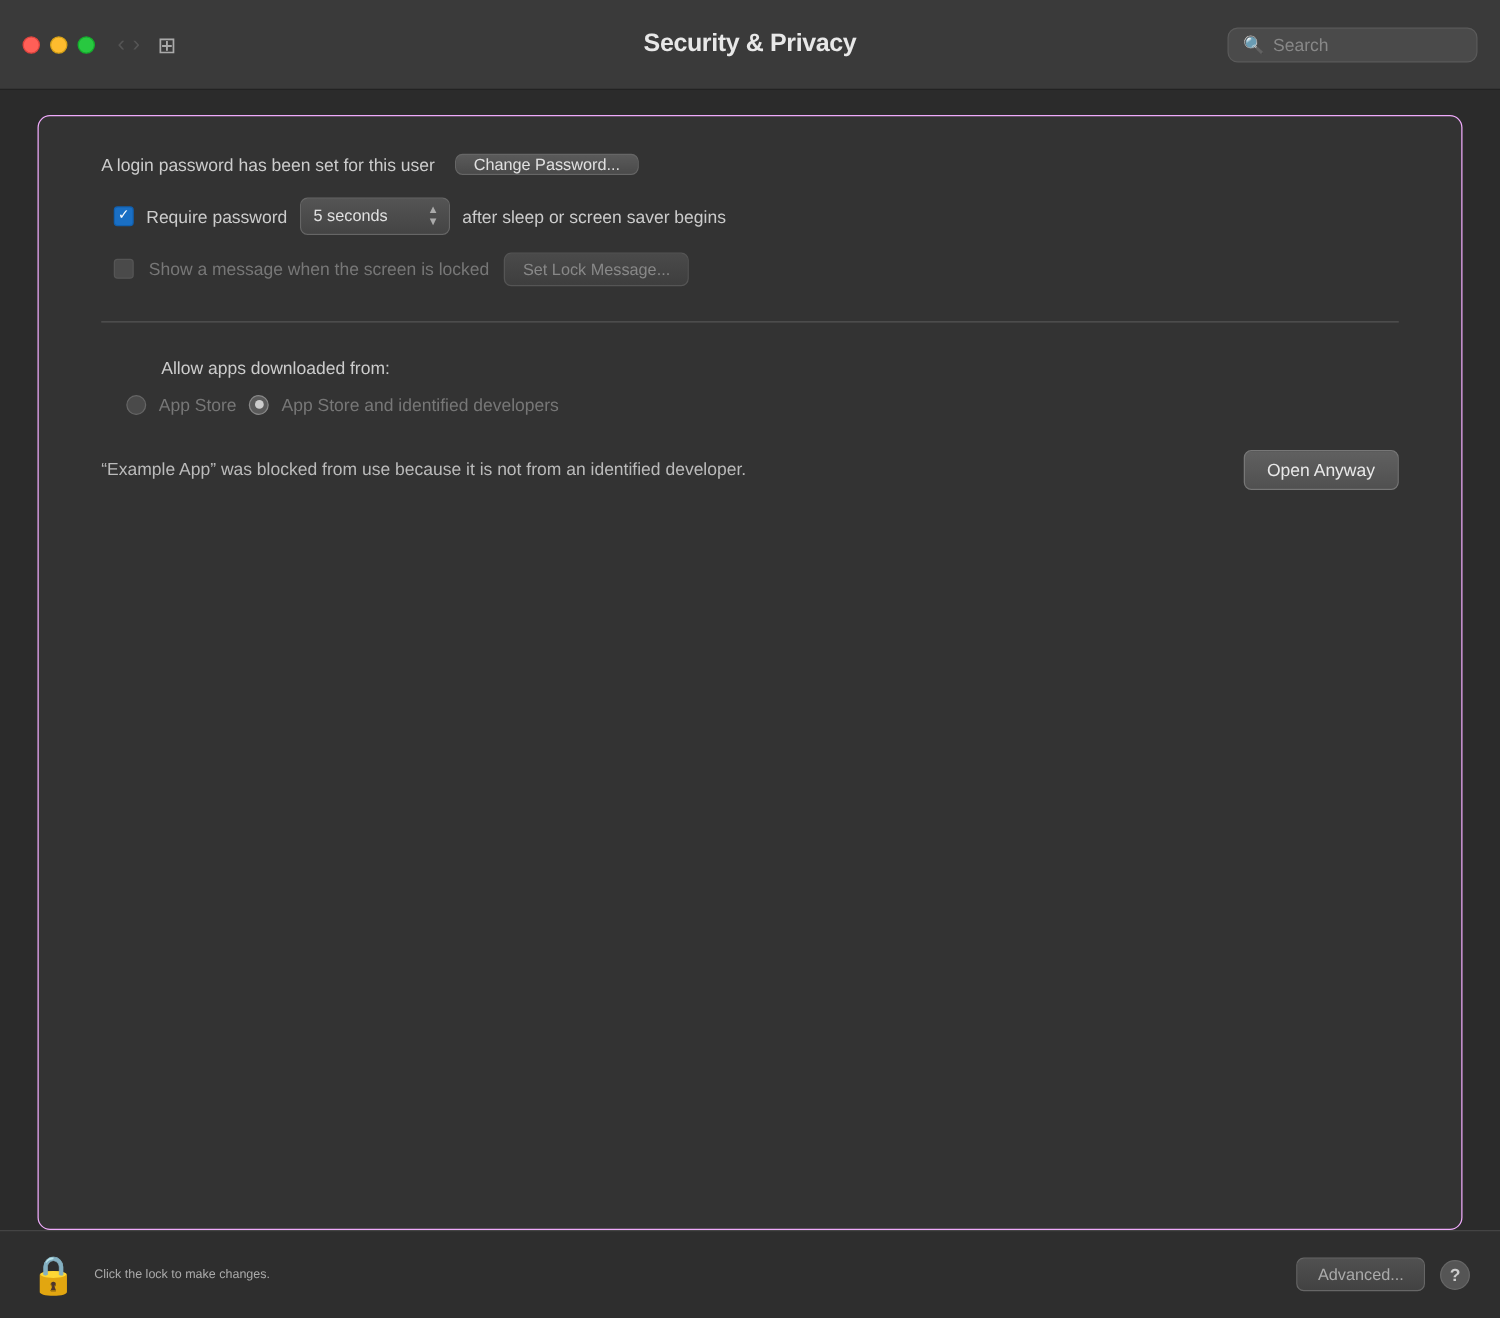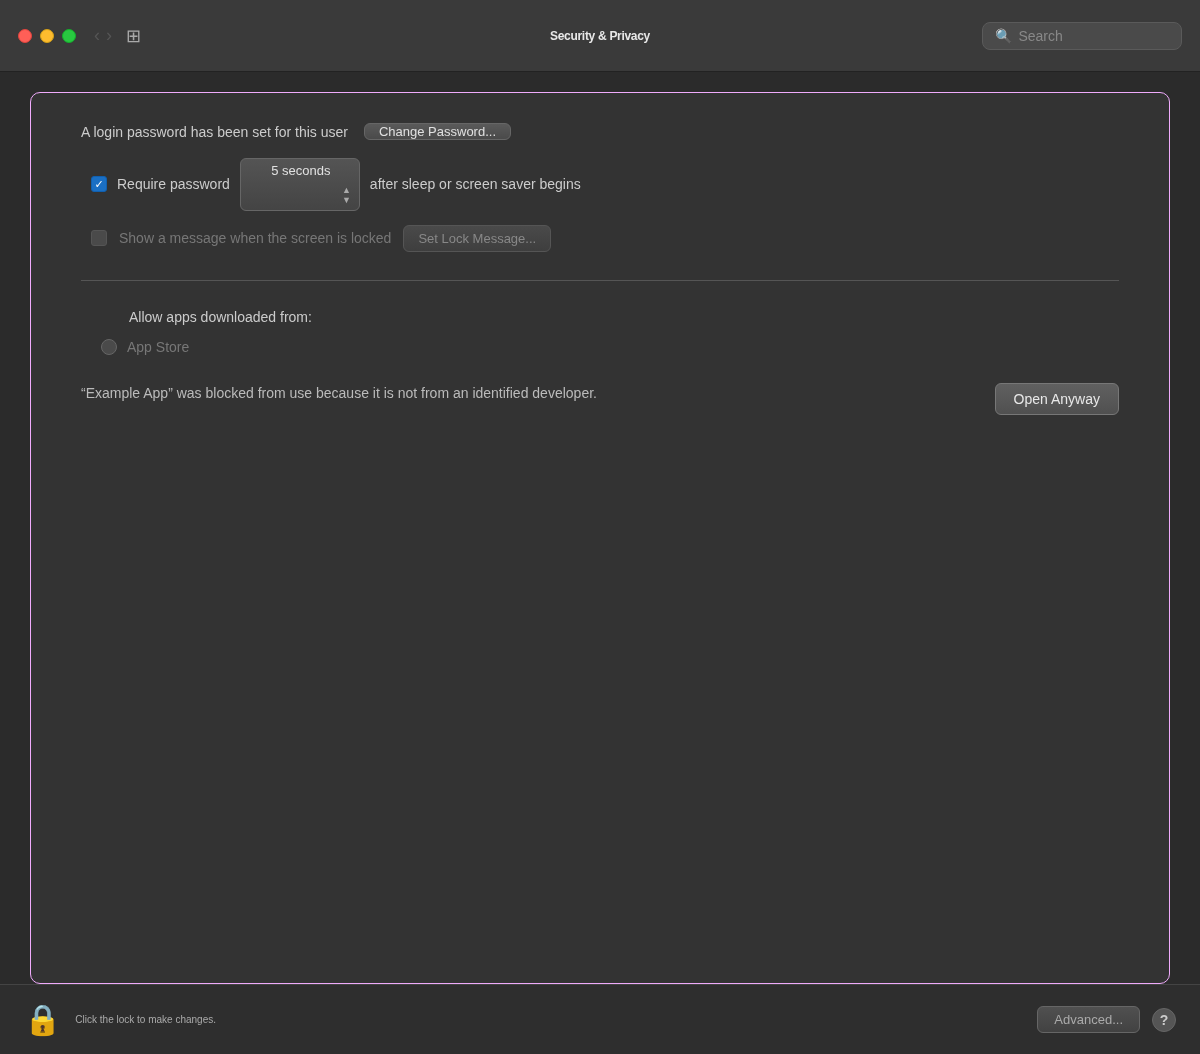--- a/index.html
+++ b/index.html
@@ -59,21 +59,21 @@
     .grid-icon {
       margin-left: 14px;
       color: #aaa;
       font-size: 18px;
     }
 
     .window-title {
       position: absolute;
       left: 50%;
       transform: translateX(-50%);
-      font-size: 12px;
+      font-size: 20px;
       font-weight: 600;
       color: #e8e8e8;
       letter-spacing: -0.3px;
     }
 
     .search-box {
       margin-left: auto;
       display: flex;
       align-items: center;
       background: #4a4a4a;
@@ -208,21 +208,20 @@
       border: 1px solid #666;
       border-radius: 6px;
       color: #e0e0e0;
       font-size: 13px;
       padding: 4px 8px 4px 10px;
       cursor: pointer;
       display: flex;
       align-items: center;
       gap: 8px;
       min-width: 120px;
-      flex-direction: column;
     }
 
     .stepper-arrows {
       display: flex;
       flex-direction: column;
       margin-left: auto;
       color: #aaa;
       font-size: 9px;
       line-height: 1.1;
     }
@@ -316,21 +315,21 @@
     }
 
     .radio-label {
       font-size: 14px;
       color: #777;
     }
 
     
     .blocked-row {
       display: flex;
-      align-items: flex-start;
+      align-items: center;
       gap: 20px;
       margin-top: 28px;
     }
 
     .blocked-text {
       font-size: 14px;
       color: #bbb;
       line-height: 1.5;
       flex: 1;
     }
@@ -458,20 +457,24 @@
     <div class="divider"></div>
 
     <div class="apps-section">
       <div class="allow-label">Allow apps downloaded from:</div>
 
       <div class="radio-group">
         <div class="radio-row">
           <div class="radio-custom"></div>
           <span class="radio-label">App Store</span>
         </div>
+        <div class="radio-row">
+          <div class="radio-custom selected"></div>
+          <span class="radio-label">App Store and identified developers</span>
+        </div>
       </div>
 
       <div class="blocked-row">
         <span class="blocked-text">“Example App” was blocked from use because it is not from an identified developer.</span>
         <button class="open-anyway-btn">Open Anyway</button>
       </div>
     </div>
   </div>
 </div>
 

